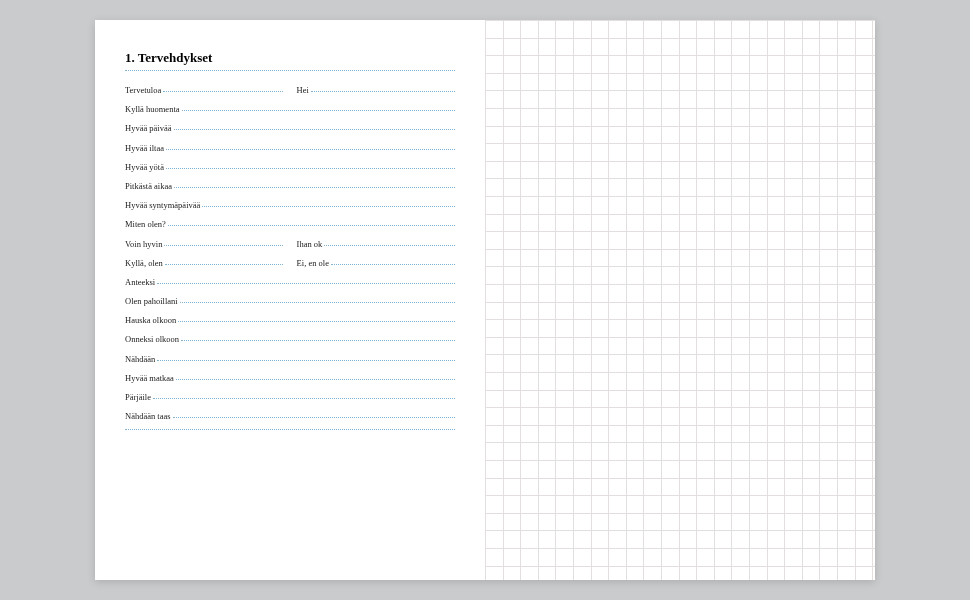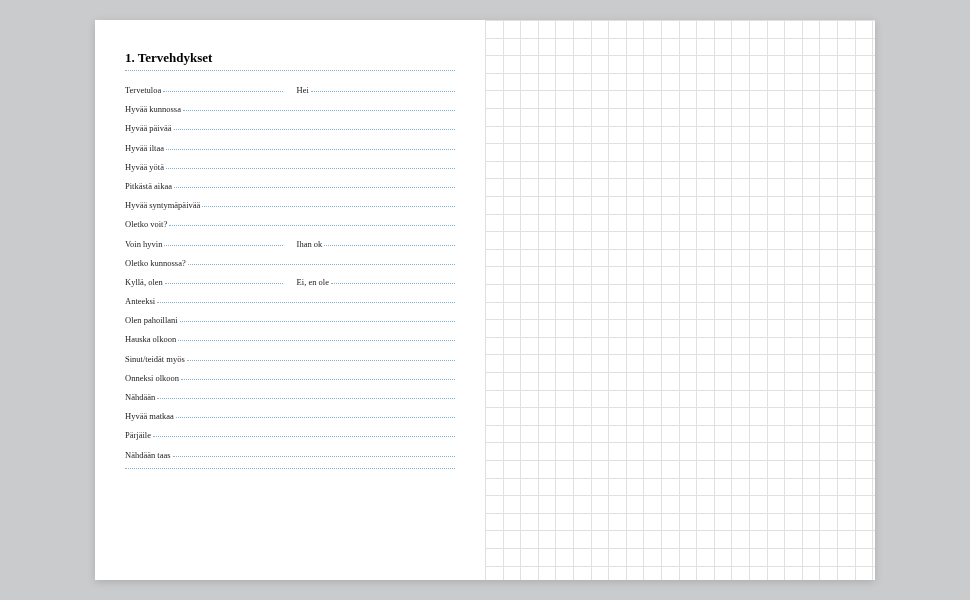--- a/index.html
+++ b/index.html
@@ -87,21 +87,21 @@
             <span class="term">Tervetuloa</span>
             <span class="line"></span>
           </div>
           <div class="cell half">
             <span class="term">Hei</span>
             <span class="line"></span>
           </div>
         </div>
         <div class="row">
           <div class="cell">
-            <span class="term">Hyvää kunnossa</span>
+            <span class="term">Kyllä huomenta</span>
             <span class="line"></span>
           </div>
         </div>
         <div class="row">
           <div class="cell">
             <span class="term">Hyvää päivää</span>
             <span class="line"></span>
           </div>
         </div>
         <div class="row">
@@ -123,41 +123,35 @@
           </div>
         </div>
         <div class="row">
           <div class="cell">
             <span class="term">Hyvää syntymäpäivää</span>
             <span class="line"></span>
           </div>
         </div>
         <div class="row">
           <div class="cell">
-            <span class="term">Oletko voit?</span>
+            <span class="term">Miten olen?</span>
             <span class="line"></span>
           </div>
         </div>
         <div class="row">
           <div class="cell half">
             <span class="term">Voin hyvin</span>
             <span class="line"></span>
           </div>
           <div class="cell half">
             <span class="term">Ihan ok</span>
             <span class="line"></span>
           </div>
         </div>
         <div class="row">
-          <div class="cell">
-            <span class="term">Oletko kunnossa?</span>
-            <span class="line"></span>
-          </div>
-        </div>
-        <div class="row">
           <div class="cell half">
             <span class="term">Kyllä, olen</span>
             <span class="line"></span>
           </div>
           <div class="cell half">
             <span class="term">Ei, en ole</span>
             <span class="line"></span>
           </div>
         </div>
         <div class="row">
@@ -168,26 +162,20 @@
         </div>
         <div class="row">
           <div class="cell">
             <span class="term">Olen pahoillani</span>
             <span class="line"></span>
           </div>
         </div>
         <div class="row">
           <div class="cell">
             <span class="term">Hauska olkoon</span>
-            <span class="line"></span>
-          </div>
-        </div>
-        <div class="row">
-          <div class="cell">
-            <span class="term">Sinut/teidät myös</span>
             <span class="line"></span>
           </div>
         </div>
         <div class="row">
           <div class="cell">
             <span class="term">Onneksi olkoon</span>
             <span class="line"></span>
           </div>
         </div>
         <div class="row">

